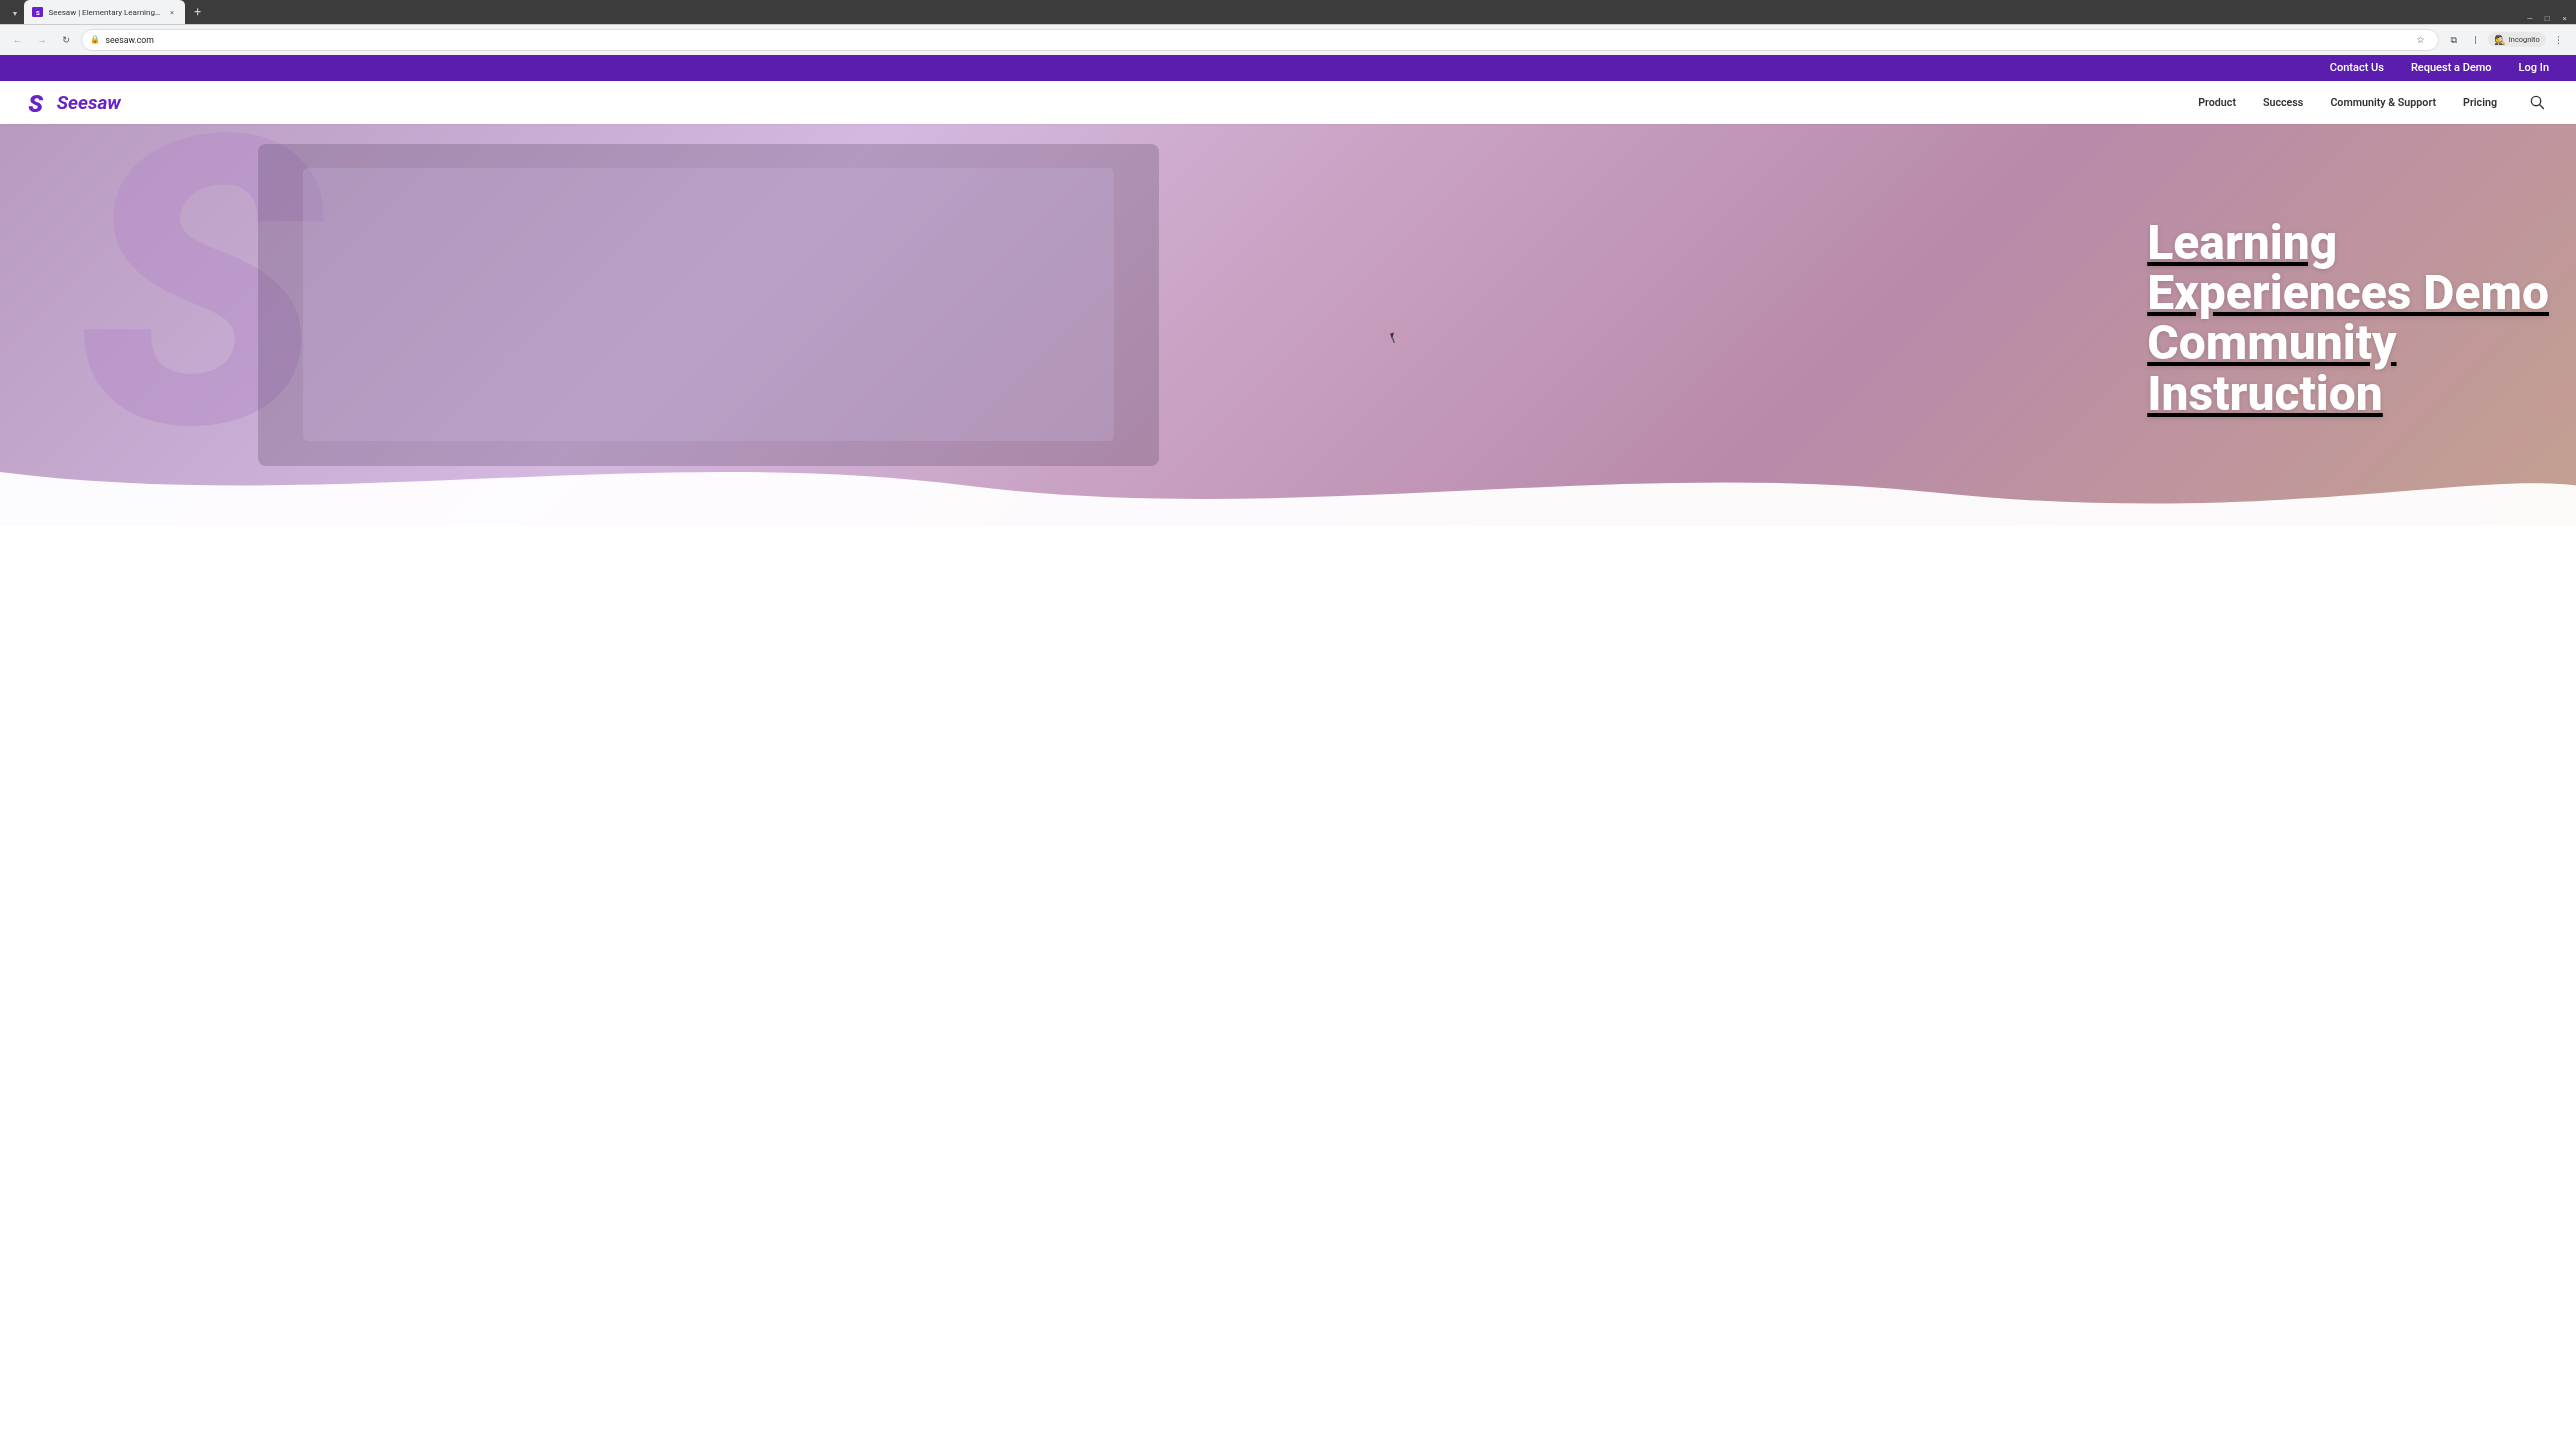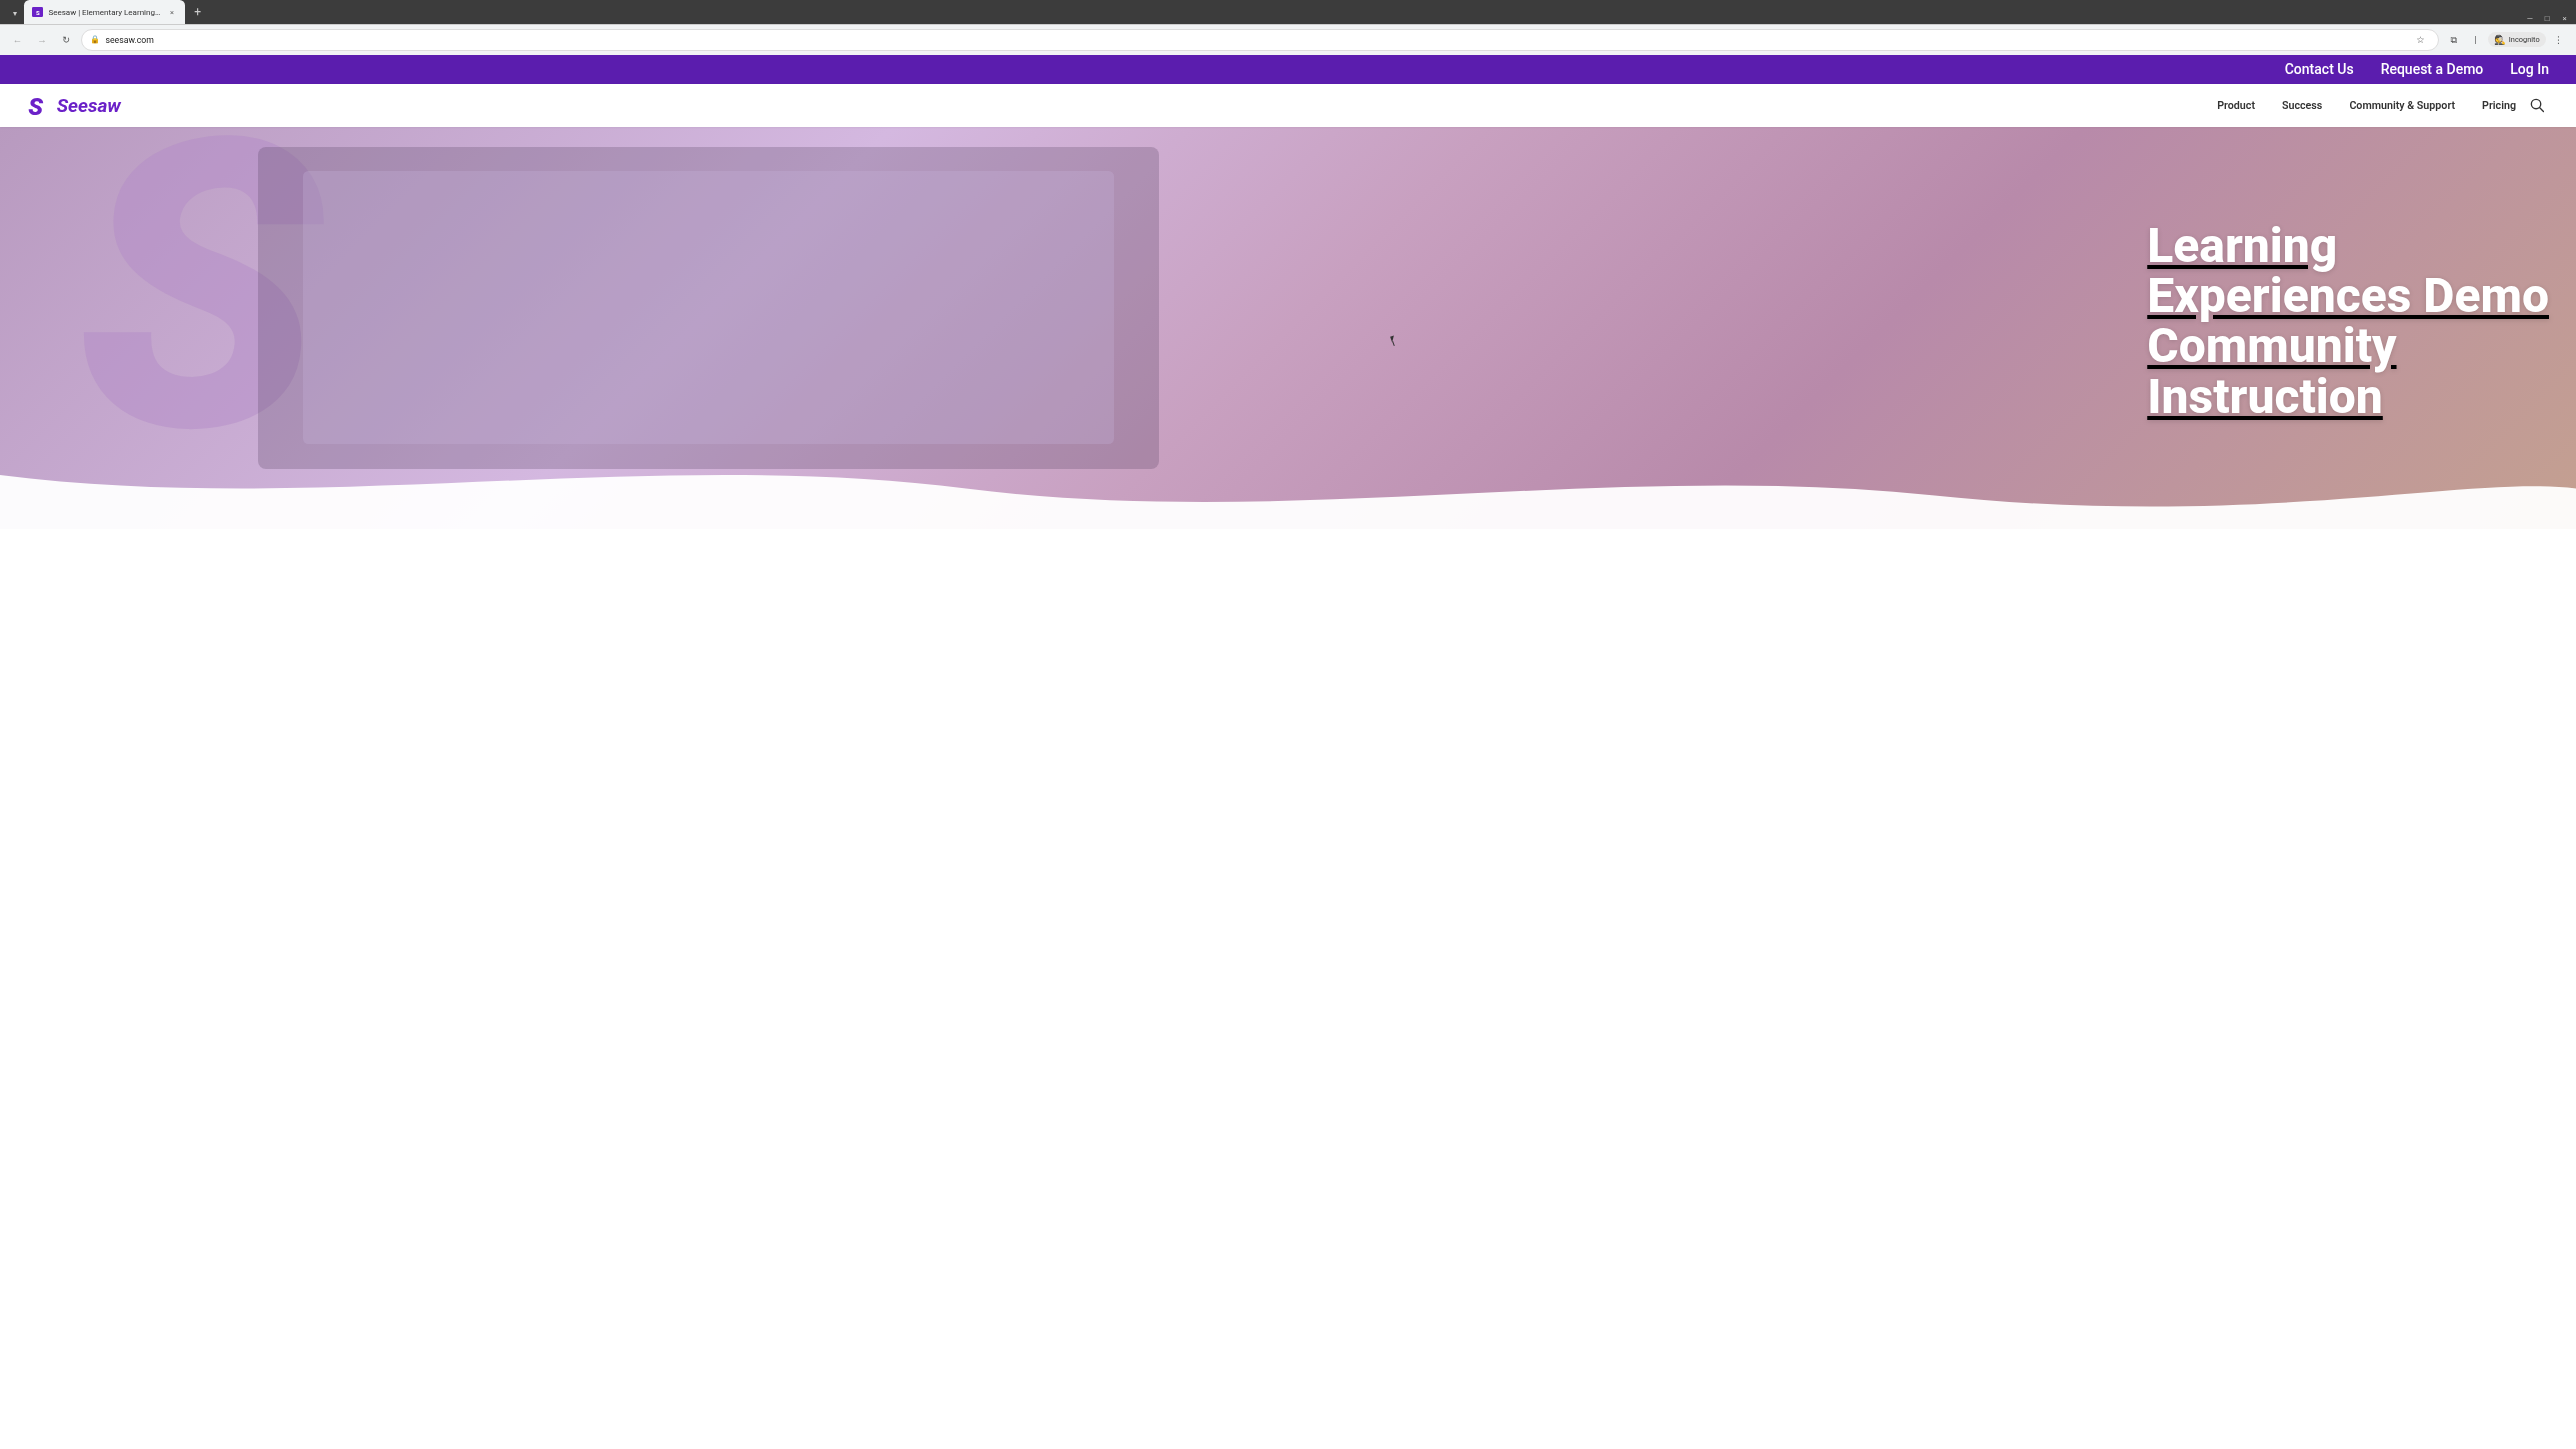--- a/index.html
+++ b/index.html
@@ -188,21 +188,21 @@
       background: #5b1dae;
       display: flex;
       justify-content: flex-end;
       align-items: center;
       padding: 6.7px 27px;
       gap: 27px;
     }
     .utility-bar a {
       color: white;
       text-decoration: none;
-      font-size: 14px;
+      font-size: 11px;
       font-weight: 500;
       cursor: pointer;
     }
 
     
     .main-nav {
       background: white;
       display: flex;
       align-items: center;
       padding: 8px 27px;
@@ -221,21 +221,21 @@
     .logo-text {
       font-size: 19px;
       font-weight: 700;
       color: #6b21c8;
       font-style: italic;
     }
     .nav-links {
       display: flex;
       align-items: flex-start;
       gap: 27px;
-      margin-right: 9px;
+      margin-right: 28px;
     }
     .nav-link {
       font-size: 10.7px;
       font-weight: 600;
       color: #333;
       text-decoration: none;
       cursor: pointer;
       padding: 5.4px 0;
     }
     .search-icon-btn {

